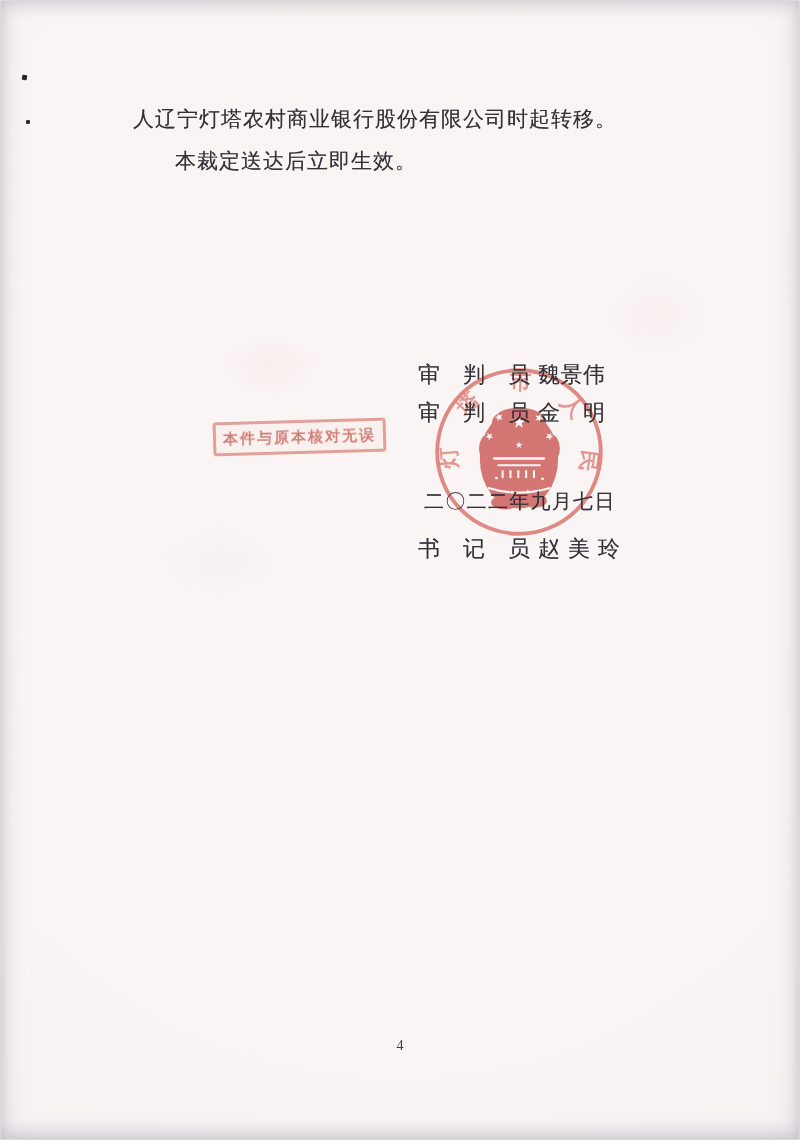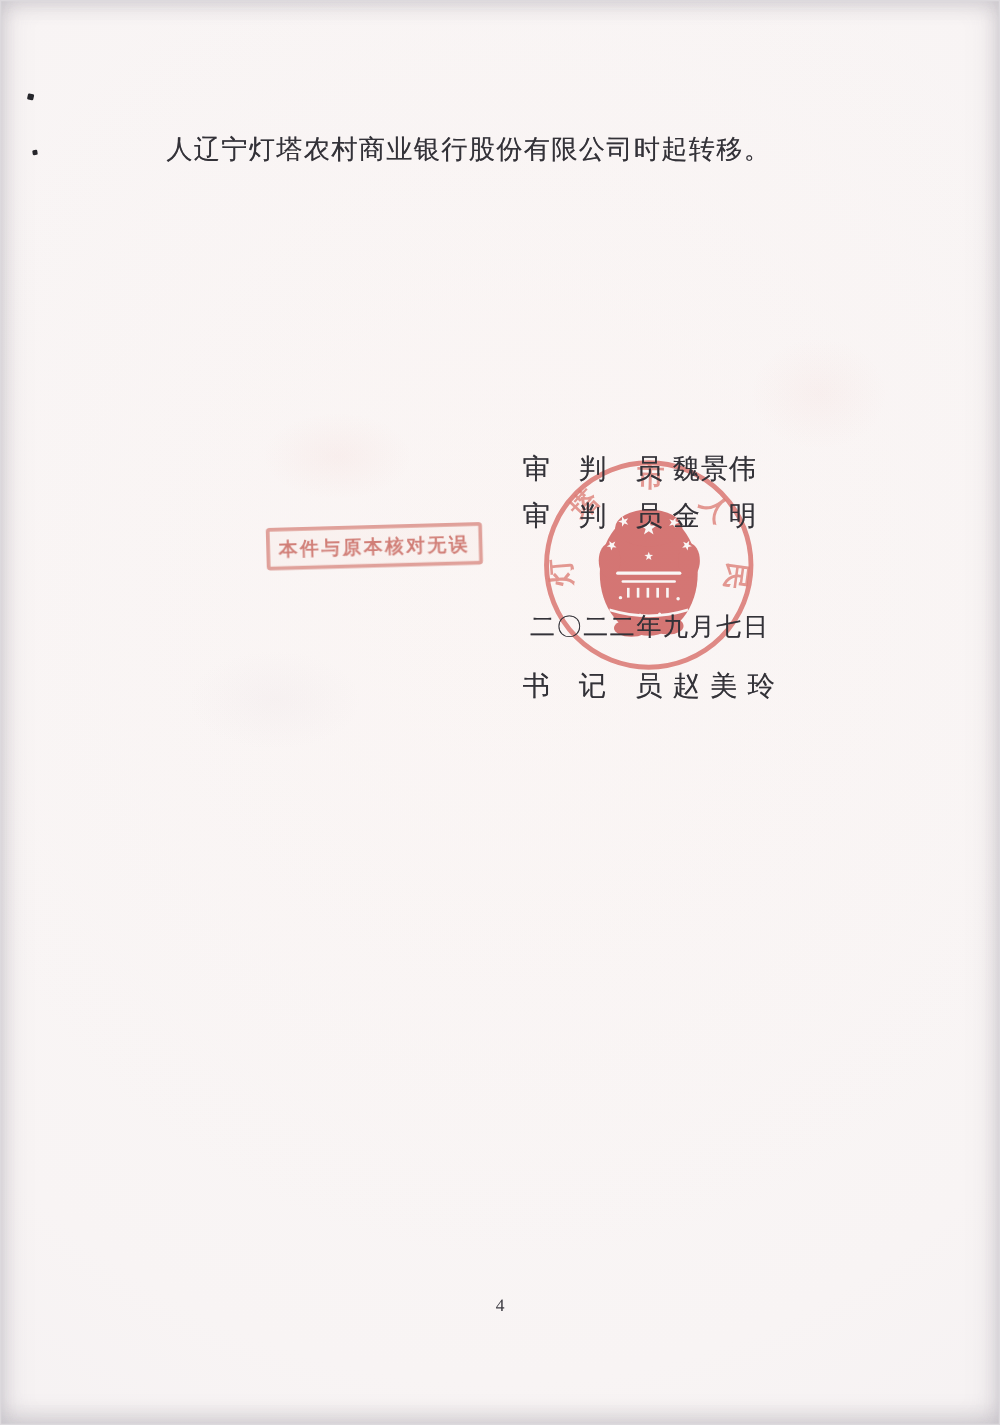--- a/index.html
+++ b/index.html
@@ -77,20 +77,21 @@
 
   <div class="smudge s1"></div>
   <div class="smudge s2"></div>
   <div class="smudge s3"></div>
 
   <div class="scan-dot d1"></div>
   <div class="scan-dot d2"></div>
 
   <div class="body-text">
     <p class="bl">人辽宁灯塔农村商业银行股份有限公司时起转移。</p>
+    <p class="bl indent">本裁定送达后立即生效。</p>
   </div>
 
   <div class="sig j2">
     <span class="role">审判员</span><span class="name">魏景伟</span>
   </div>
   <div class="sig j3">
     <span class="role">审判员</span><span class="name spread">金明</span>
   </div>
 
   <div class="dateline">二〇二二年九月七日</div>

